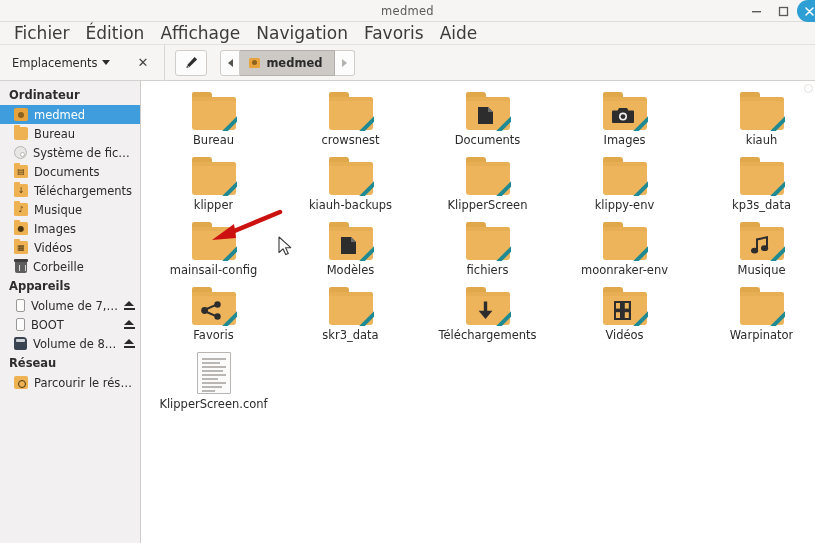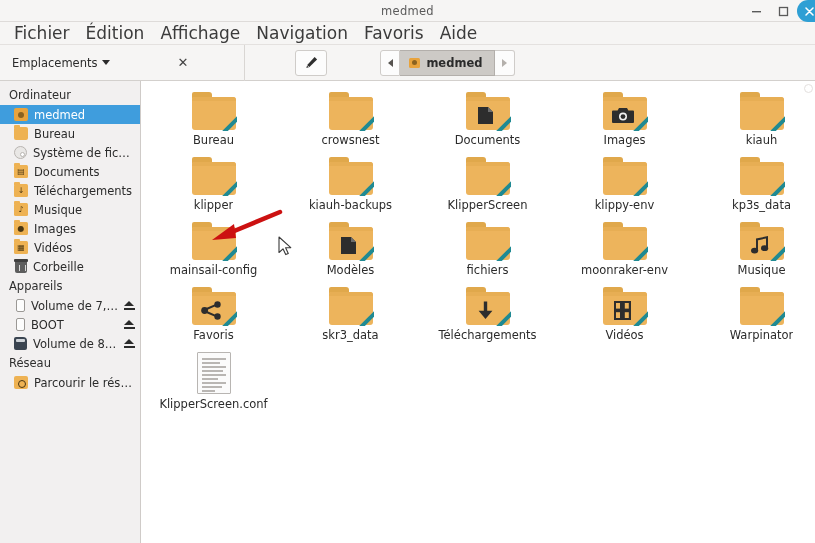--- a/index.html
+++ b/index.html
@@ -48,21 +48,21 @@
     font-size: 17px; color: #3b3b3b;
     padding: 3px 8px; border-radius: 2px;
     white-space: nowrap;
   }
 
   
   .toolbar {
     position: absolute; left: 0; top: 45px; width: 815px; height: 36px;
     background: #f6f5f4;
     border-bottom: 1px solid #d3d0cd;
-    display: flex; align-items: center; gap: 40px;
+    display: flex; align-items: center;
   }
   .places-btn {
     display: flex; align-items: center; gap: 4px;
     margin-left: 8px; font-size: 11.5px; color: #2b2b2b;
     padding: 3px 4px;
   }
   .caret-down {
     width: 0; height: 0; border-left: 4px solid transparent;
     border-right: 4px solid transparent; border-top: 5px solid #2b2b2b;
     margin-left: 1px;
@@ -105,21 +105,21 @@
 
   
   .sidebar {
     position: absolute; left: 0; top: 81px; width: 141px; height: 462px;
     background: #f2f0f0;
     border-right: 1px solid #cfcbc8;
     padding-top: 4px;
     overflow: hidden;
   }
   .sb-head {
-    font-size: 11.5px; font-weight: normal; color: #2e2e2e;
+    font-size: 11.5px; font-weight: bold; color: #2e2e2e;
     padding: 3px 4px 3px 9px;
   }
   .sb-row {
     height: 19px; display: flex; align-items: center; gap: 6px;
     padding-left: 14px; padding-right: 5px;
     font-size: 11.5px; color: #2b2b2b;
   }
   .sb-row.sel { background: #3f9ddd; color: #ffffff; }
   .sb-label { white-space: nowrap; overflow: hidden; text-overflow: ellipsis; }
   .sb-ico { width: 14px; height: 13px; flex: none; position: relative; }

